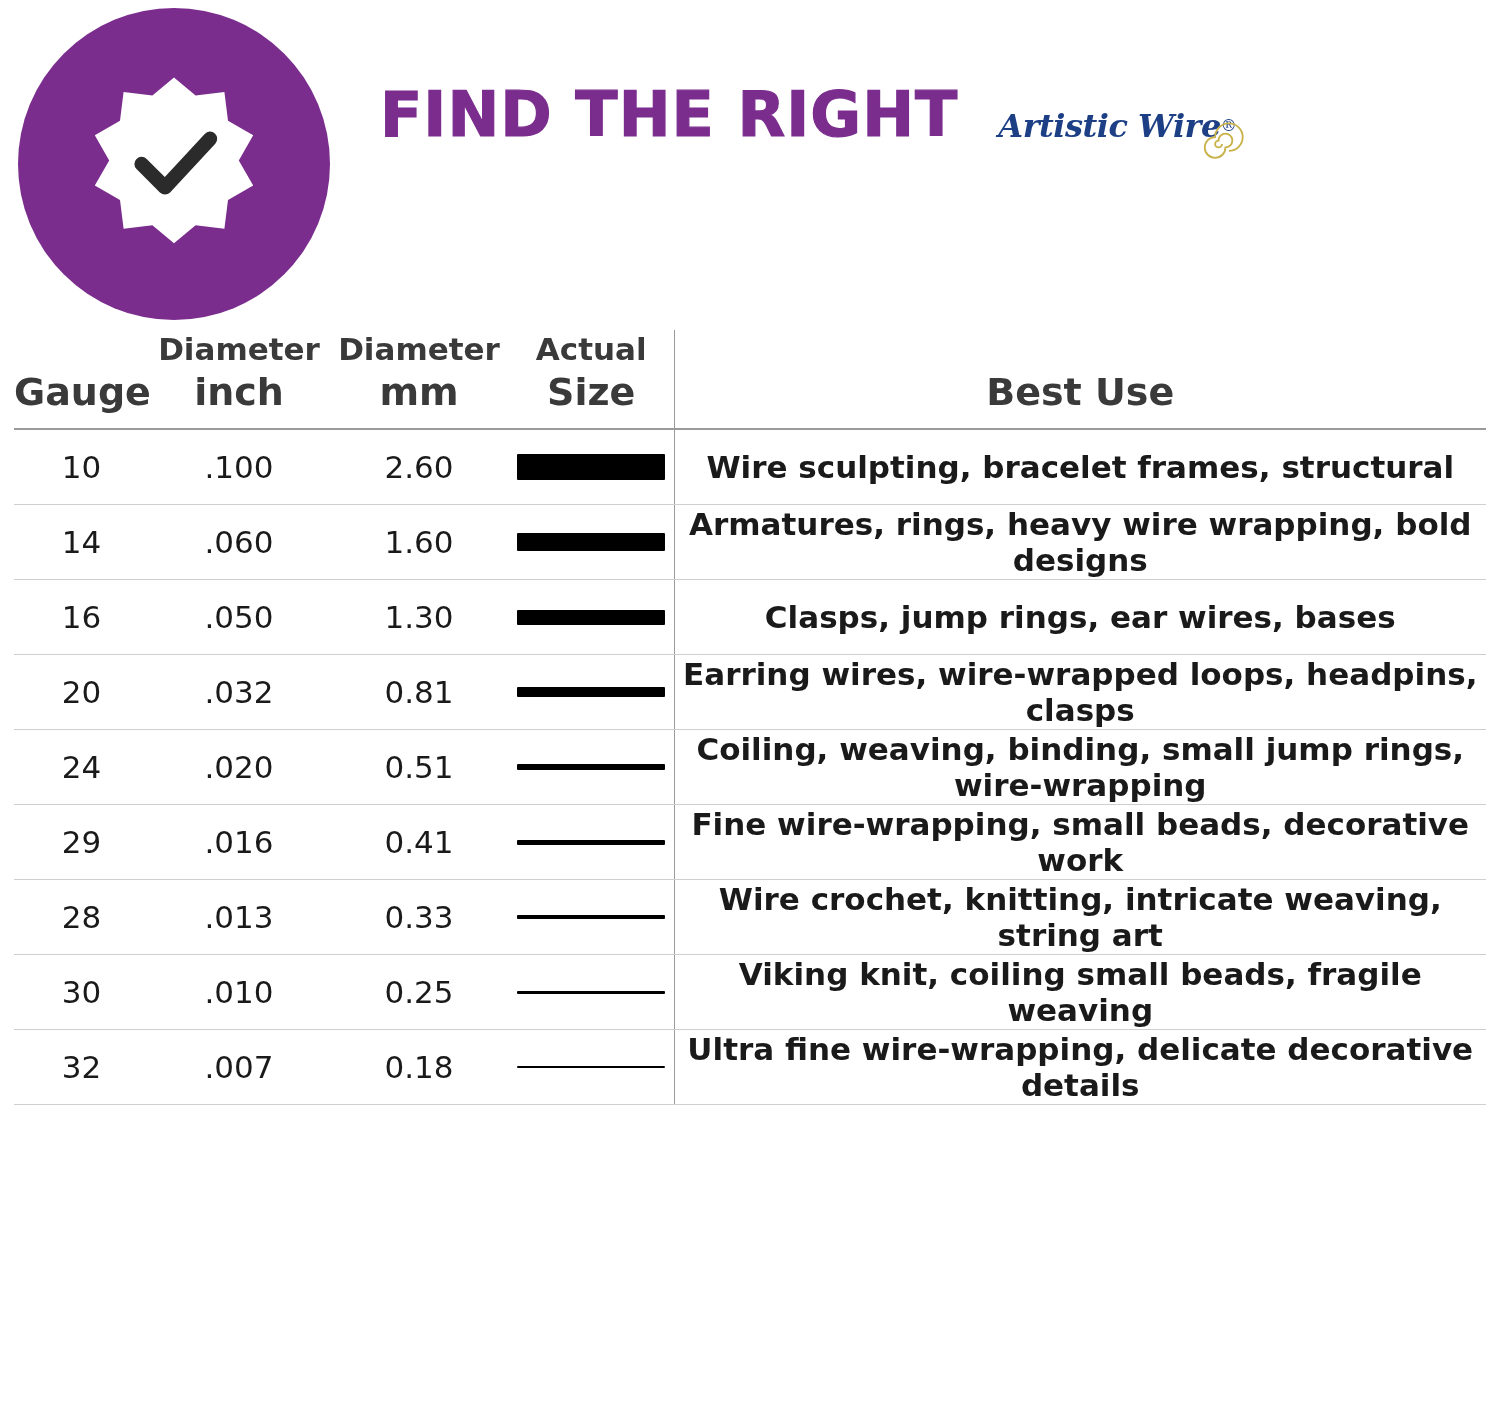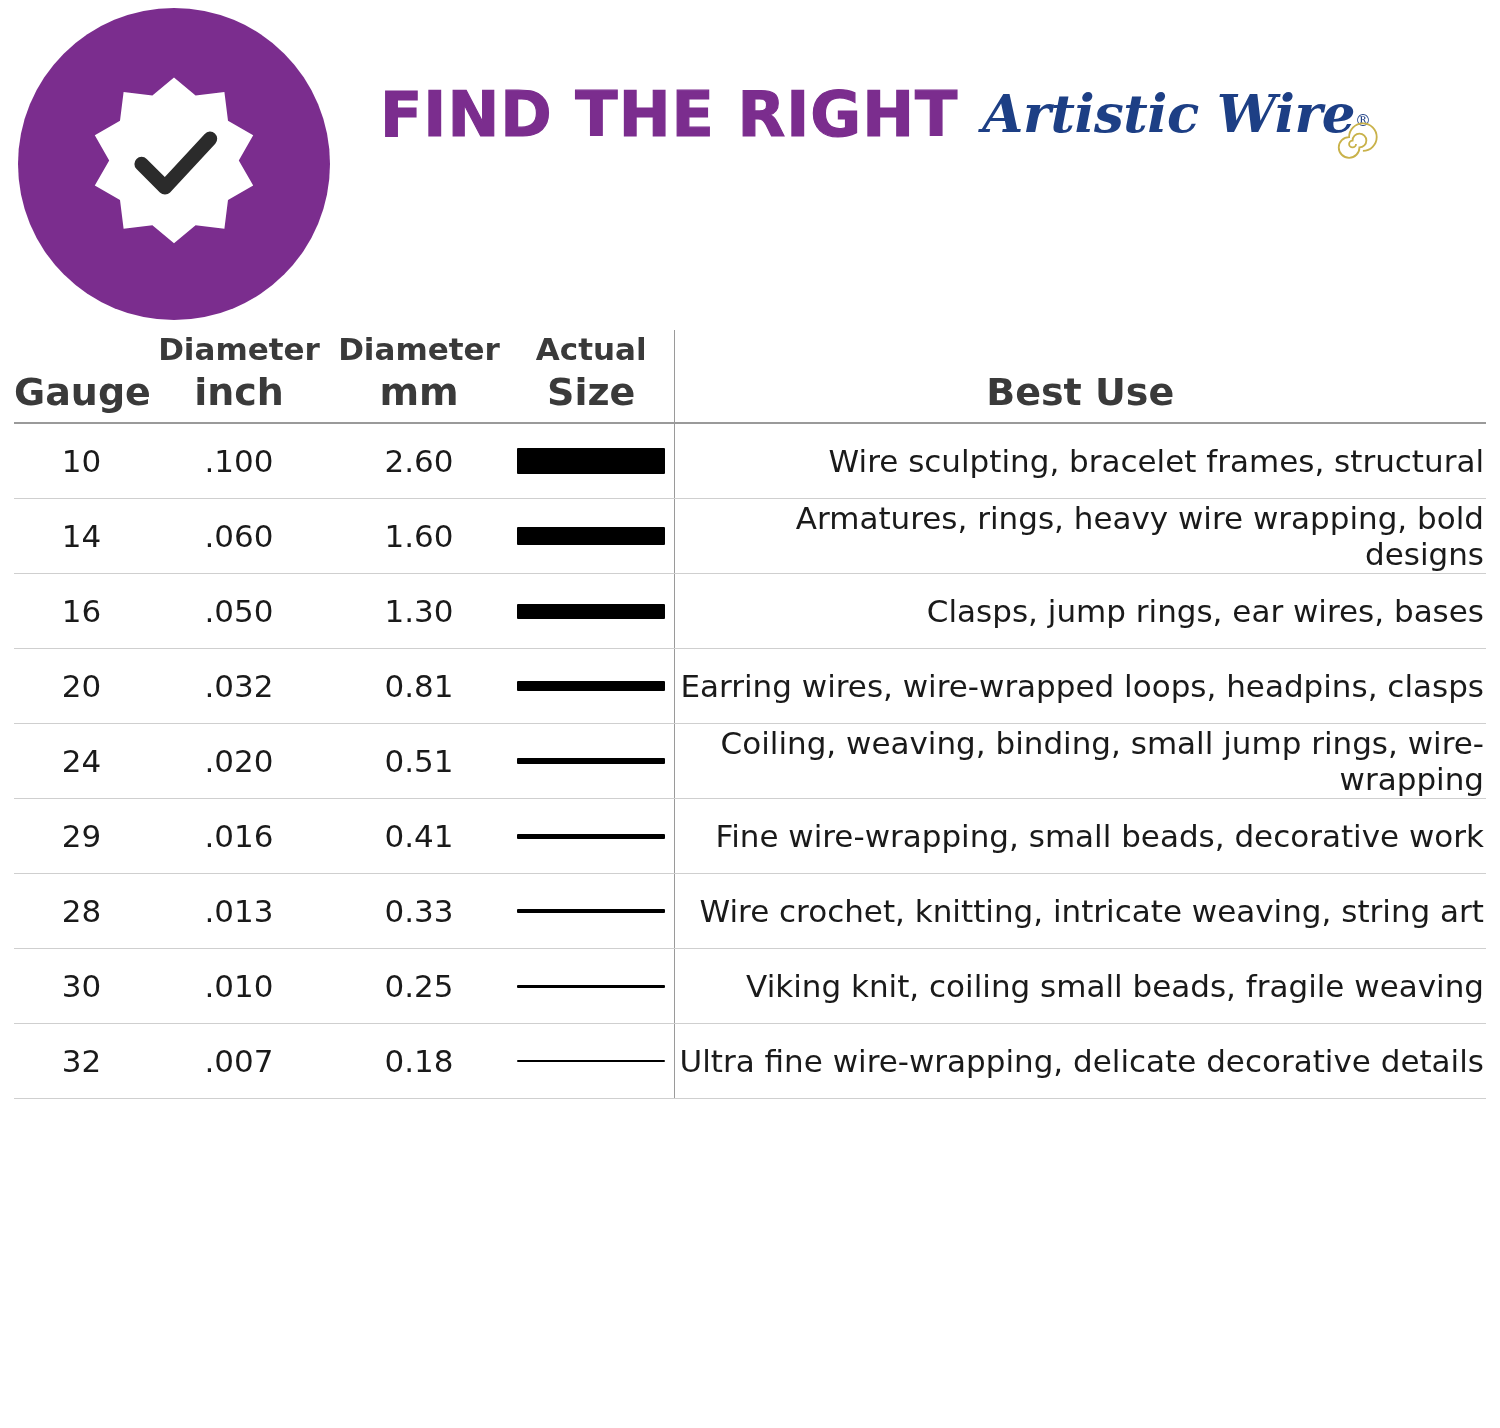--- a/index.html
+++ b/index.html
@@ -49,32 +49,33 @@
     font-size: 62px;
     letter-spacing: 1px;
     color: #7b2d8e;
     line-height: 1.08;
     text-transform: uppercase;
     -webkit-text-stroke: 1.2px #7b2d8e;
     white-space: nowrap;
   }
   .title-row1 {
     display: flex;
-    gap: 24px;
+    align-items: flex-end;
+    gap: 40px;
   }
   .brand {
     position: relative;
     display: inline-block;
     margin-bottom: 4px;
   }
   .brand-name {
     font-family: "DejaVu Serif", serif;
     font-style: italic;
     font-weight: bold;
-    font-size: 53px;
+    font-size: 32px;
     color: #1d3f85;
     letter-spacing: -0.5px;
     white-space: nowrap;
   }
   .brand-reg {
     font-family: "DejaVu Serif", serif;
     font-size: 16px;
     vertical-align: super;
     color: #1d3f85;
   }
@@ -124,36 +125,37 @@
     font-family: "DejaVu Sans", sans-serif;
     font-weight: bold;
     font-size: 38px;
     color: #3a3a3a;
     line-height: 1.25;
   }
   .hdr-spacer { display: block; height: 38px; }
 
   .gauge-table thead tr.head-row th {
     border-bottom: 2px solid #9a9a9a;
-    padding-bottom: 6px;
+    padding-bottom: 12px;
   }
 
   .gauge-table tbody td {
     border-bottom: 1.5px solid #cfcfcf;
     height: 72px;
     font-family: "DejaVu Sans", sans-serif;
     font-size: 31px;
     color: #1a1a1a;
     text-align: center;
     vertical-align: middle;
   }
   .gauge-table tbody td.use {
     border-left: 1.5px solid #9a9a9a;
-    text-align: right;
+    text-align: center;
     padding: 0 2px;
+    font-weight: bold;
   }
   .gauge-table thead th.use-head {
     border-left: 1.5px solid #9a9a9a;
   }
   .size-cell {
     padding: 0;
   }
   .size-bar {
     background: #000000;
     margin: 0 auto;

